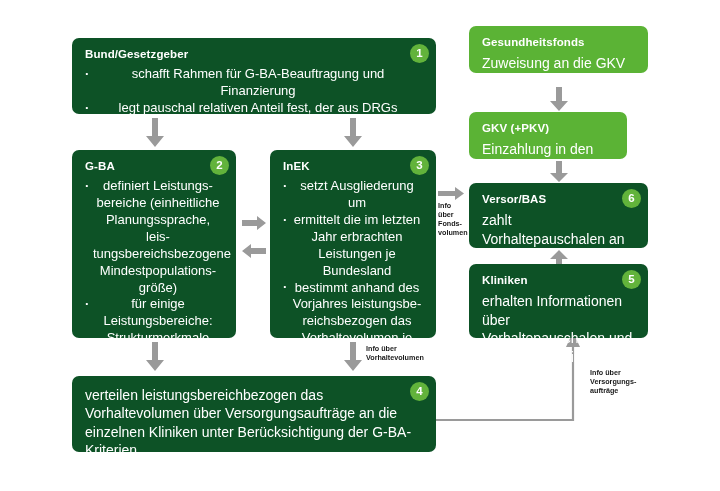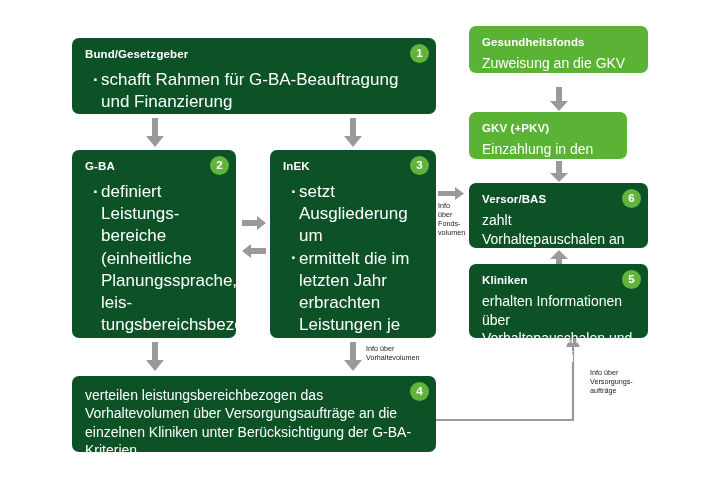--- a/index.html
+++ b/index.html
@@ -36,23 +36,24 @@
   .box-sub {
     font-size: 14px;
     line-height: 1.32;
     margin: 0;
   }
   .box.light .box-title { color: #ffffff; }
   .box.light .box-sub   { color: #ffffff; }
 
   ul.bullets {
     list-style: none;
-    margin: 8px; padding: 0;
-    font-size: 17px;
+    margin: 0; padding: 0;
+    font-size: 13px;
     line-height: 1.30;
+    text-align: center;
   }
   ul.bullets li {
     position: relative;
     padding-left: 8px;
     margin-bottom: 0px;
   }
   ul.bullets li::before {
     content: "·";
     position: absolute;
     left: 0; top: -0.5px;
@@ -76,21 +77,21 @@
   
   .arrow { position: absolute; }
   .arrow svg { display: block; }
 
   
   .note {
     position: absolute;
     font-size: 7.2px;
     line-height: 1.25;
     color: #1a1a1a;
-    font-weight: normal;
+    font-weight: bold;
     white-space: pre-line;
   }
 </style>
 </head>
 <body>
 
 <div id="canvas">
 
   <div class="box dark" style="left:72px; top:38px; width:364px; height:76px;">
     <div class="badge">1</div>

